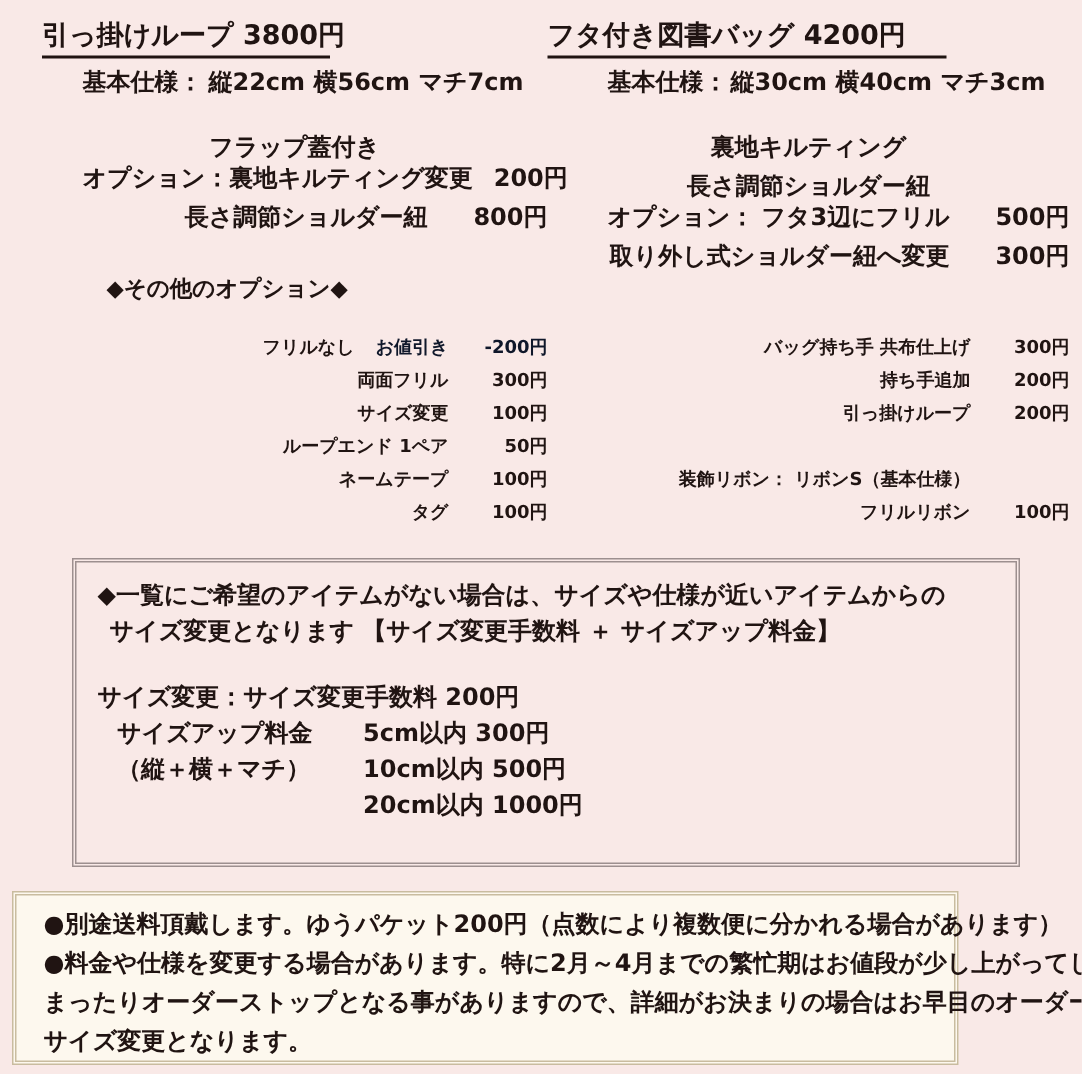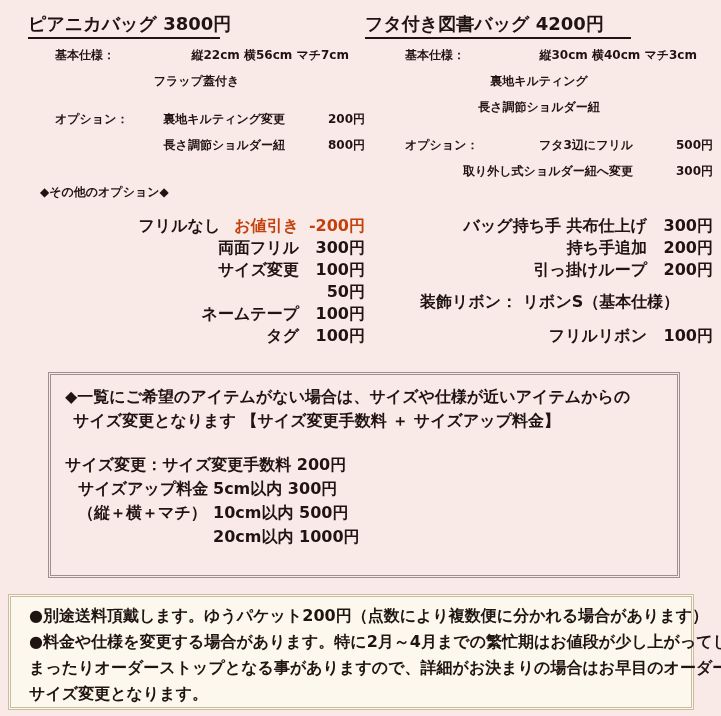--- a/index.html
+++ b/index.html
@@ -5,84 +5,84 @@
   * { margin:0; padding:0; box-sizing:border-box; }
   html,body { width:721px; height:716px; }
   body {
     position:relative;
     background:#f9e9e7;
     color:#201412;
     font-family:"DejaVu Sans","Liberation Sans",sans-serif;
     font-weight:bold;
     overflow:hidden;
   }
-  .nw { white-space:nowrap; }
+  .nw { white-space:nowrap;margin-top:17px; }
   
   .product { position:absolute; top:12px; }
   #product-left  { left:28px;  width:337px; }
   #product-right { left:365px; width:348px; }
   .prod-title {
     font-size:18px; line-height:23px;
     border-bottom:2px solid #201412;
     padding-bottom:2px; margin-bottom:3px;
     white-space:nowrap;
   }
   #product-left  .prod-title { width:192px; }
   #product-right .prod-title { width:266px; }
   .row {
     display:flex; align-items:baseline;
-    height:26px; line-height:26px; font-size:12px;
+    height:26px; line-height:26px; font-size:16px;
   }
   .prefix { white-space:nowrap; }
   .pl27 { padding-left:27px; }
   .pl40 { padding-left:40px; }
   .lbl-r { flex:1; text-align:right; white-space:nowrap; padding-right:14px; }
   .pad16 { padding-right:16px; }
   .price { width:66px; text-align:right; white-space:nowrap;margin-top:12px; }
   .center { justify-content:center; }
   
-  #other-heading { position:absolute; left:40px; top:182px; font-size:12px; line-height:21px; }
+  #other-heading { position:absolute; left:71px; top:182px; font-size:15px; line-height:21px; }
   .opt-col { position:absolute; top:203px; }
   #other-left  { left:57px;  width:308px; }
   #other-right { left:420px; width:293px; }
   .orow {
     display:flex; justify-content:flex-end; align-items:baseline;
-    height:22px; line-height:22px; font-size:16px;
+    height:22px; line-height:22px; font-size:12px;
   }
   .orow .ml { margin-left:14px; }
   .spacer22 { height:22px; }
-  .red { color:#c2410c; }
+  .red { color:#0f172a; }
   
   #size-box {
     position:absolute; left:48px; top:372px; width:632px; height:206px;
     border:3px double #9d8f8f;
     padding:10px 14px 0 14px;
     font-size:16px;
   }
   .sline { line-height:24px; white-space:nowrap; }
   .ind8  { padding-left:8px; }
   .spacer20 { height:20px; }
-  .szrow { display:flex; line-height:24px; }
+  .szrow { display:flex; line-height:24px;gap:29px; }
   .sz-label { width:148px; padding-left:13px; white-space:nowrap; }
   .sz-value { white-space:nowrap; }
   
   #notes-box {
-    position:absolute; left:8px; top:594px; width:686px; height:116px;
+    position:absolute; left:8px; top:594px; width:631px; height:116px;
     border:3px double #c9bc9f;
     background:#fdf8ee;
     padding:6px 18px 0 18px;
     font-size:16px;
   }
   .nline { line-height:26px; white-space:nowrap; }
 </style>
 </head>
 <body>
 
 <section class="product" id="product-left">
-  <div class="prod-title">ピアニカバッグ 3800円</div>
+  <div class="prod-title">引っ掛けループ 3800円</div>
   <div class="row">
     <span class="prefix pl27">基本仕様：</span>
     <span class="lbl-r pad16">縦22cm 横56cm マチ7cm</span>
   </div>
   <div class="row center">
     <span class="nw">フラップ蓋付き</span>
   </div>
   <div class="row">
     <span class="prefix pl27">オプション：</span>
     <span class="lbl-r">裏地キルティング変更</span>
@@ -127,20 +127,21 @@
   </div>
   <div class="orow">
     <span class="nw">両面フリル</span>
     <span class="price">300円</span>
   </div>
   <div class="orow">
     <span class="nw">サイズ変更</span>
     <span class="price">100円</span>
   </div>
   <div class="orow">
+    <span class="nw">ループエンド 1ペア</span>
     <span class="price">50円</span>
   </div>
   <div class="orow">
     <span class="nw">ネームテープ</span>
     <span class="price">100円</span>
   </div>
   <div class="orow">
     <span class="nw">タグ</span>
     <span class="price">100円</span>
   </div>

